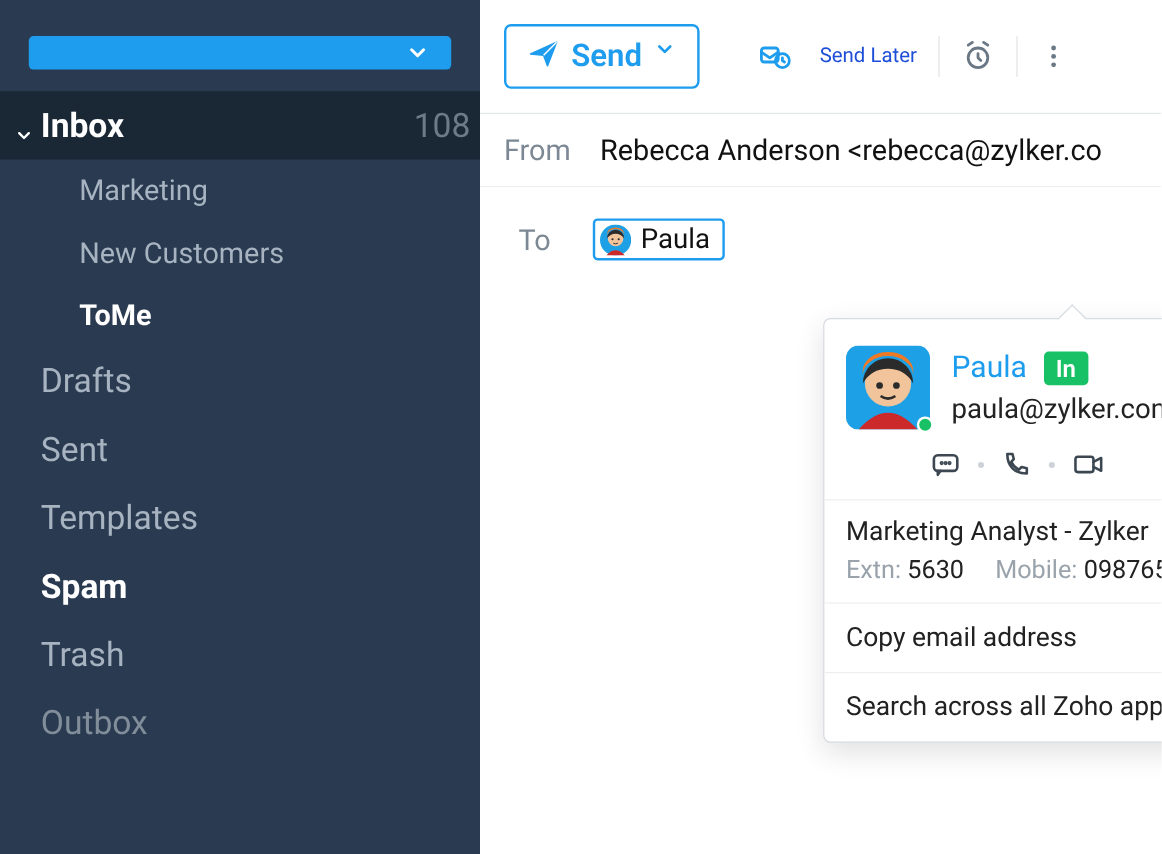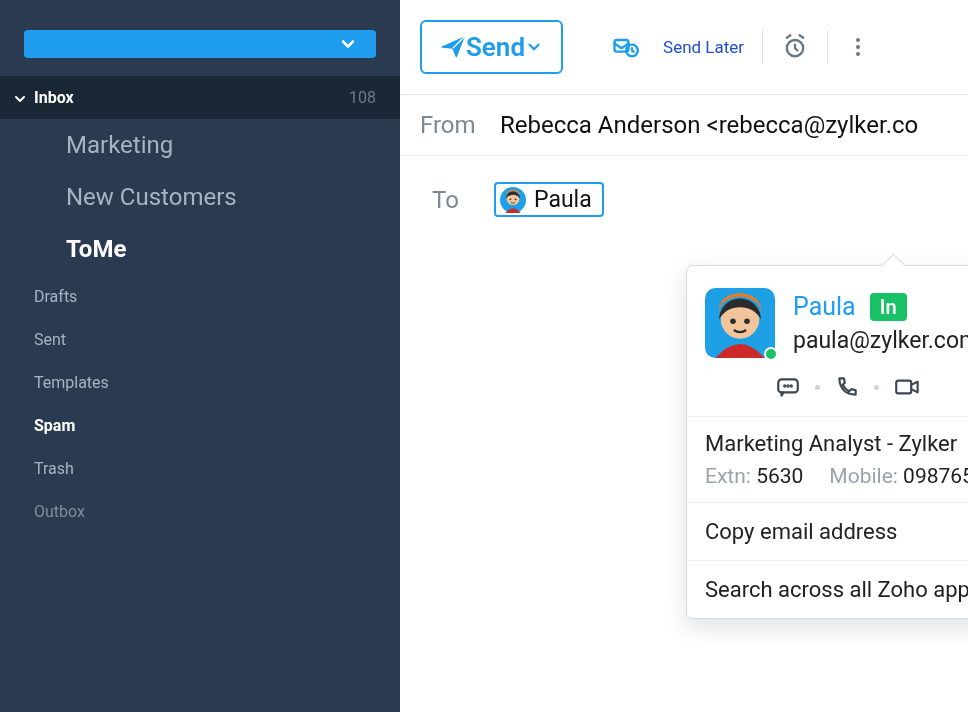--- a/index.html
+++ b/index.html
@@ -63,22 +63,22 @@
     right: 18px;
     top: 50%;
     transform: translateY(-50%);
   }
 
   .folder-list { }
   .folder-item {
     display: flex;
     align-items: flex-end;
     color: #a7b3c0;
-    padding: 12px 24px 12px 34px;
-    font-size: 16px;
+    padding: 12px 8px 12px 34px;
+    font-size: 28px;
     cursor: pointer;
   }
   .folder-item.top { padding-left: 26px; }
   .folder-item.active {
     background: #1c2a3a;
     background: #1a2735;
     color: #fff;
     font-weight: 700;
   }
   .folder-item .caret {
@@ -117,21 +117,22 @@
     gap: 18px;
   }
   .send-btn {
     border: 2px solid #1e9cee;
     color: #1e9cee;
     border-radius: 6px;
     padding: 10px 18px;
     font-size: 26px;
     font-weight: 600;
     display: inline-flex;
-    align-items: center;
+    align-items: flex-start;
+    gap: 10px;
     cursor: pointer;
     background: #fff;
   }
   .send-later {
     color: #1d4ed8;
     font-size: 17px;
     display: inline-flex;
     align-items: center;
     gap: 24px;
     cursor: pointer;

